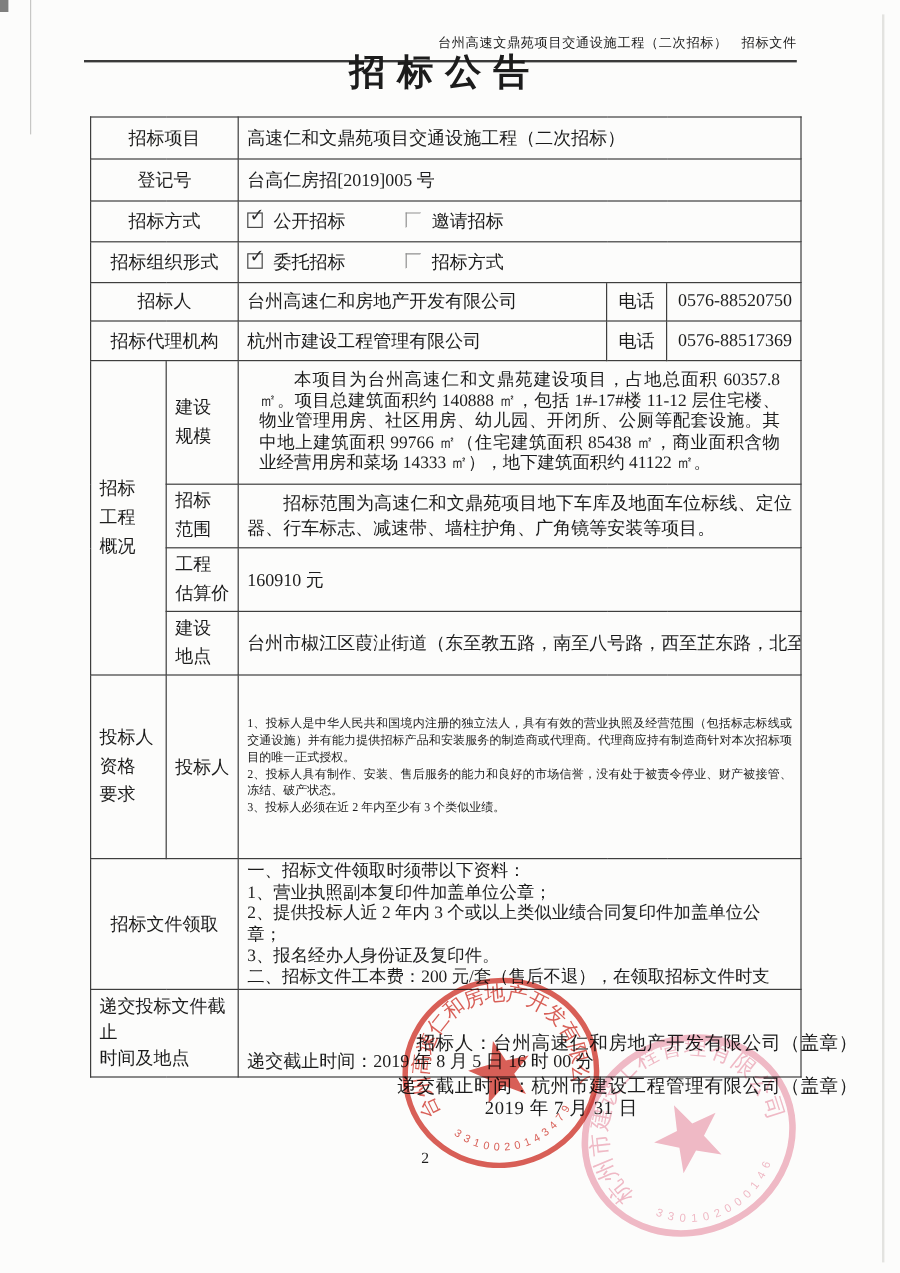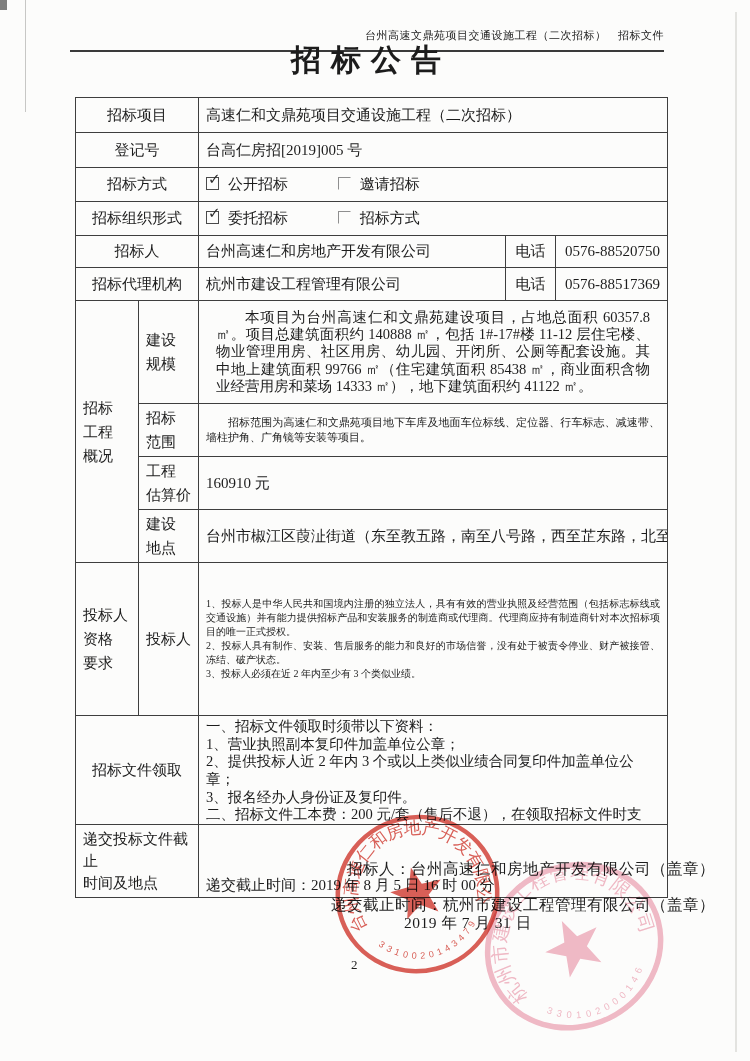--- a/index.html
+++ b/index.html
@@ -17,21 +17,21 @@
              font-size:30px;font-weight:700;letter-spacing:10px;}
 
   table.tender{position:absolute;left:75px;top:97px;width:592px;border-collapse:collapse;
                table-layout:fixed;}
   table.tender td{border:1.6px solid #3e3e3e;font-size:15px;vertical-align:middle;
                   padding:2px 7px;overflow:hidden;}
   td.lbl{text-align:center;padding:2px 3px;}
   .vlines div{line-height:24px;text-align:left;}
   .cellbox{overflow:hidden;}
   .para{font-size:14.5px;line-height:1.18;text-align:justify;text-indent:2em;margin:2px 10px;}
-  .para2{font-size:11px;line-height:1.38;text-align:justify;text-indent:2em;margin:0 0;}
+  .para2{font-size:15px;line-height:1.38;text-align:justify;text-indent:2em;margin:0 0;}
   .items .item{font-size:10px;line-height:1.4;text-align:justify;margin:0 0;}
   .lines .ln{font-size:14.5px;line-height:1.22;}
   .lines2 .ln{font-size:15px;line-height:1.42;margin-top:48px;}
   .nowrap{white-space:nowrap;font-size:13.5px;}
   .phone{ text-align:right;font-size:14.5px;font-family:"Liberation Serif",serif;}
 
   .cb{display:inline-block;width:11px;height:11px;border:1.6px solid #4a4a4a;
       position:relative;vertical-align:-1px;margin-right:9px;}
   .cb.un{border-color:#8f8f8f;border-right-color:transparent;border-bottom-color:transparent;}
   .cb.ck::after{content:"✓";position:absolute;left:1px;top:-8px;font-size:15px;

